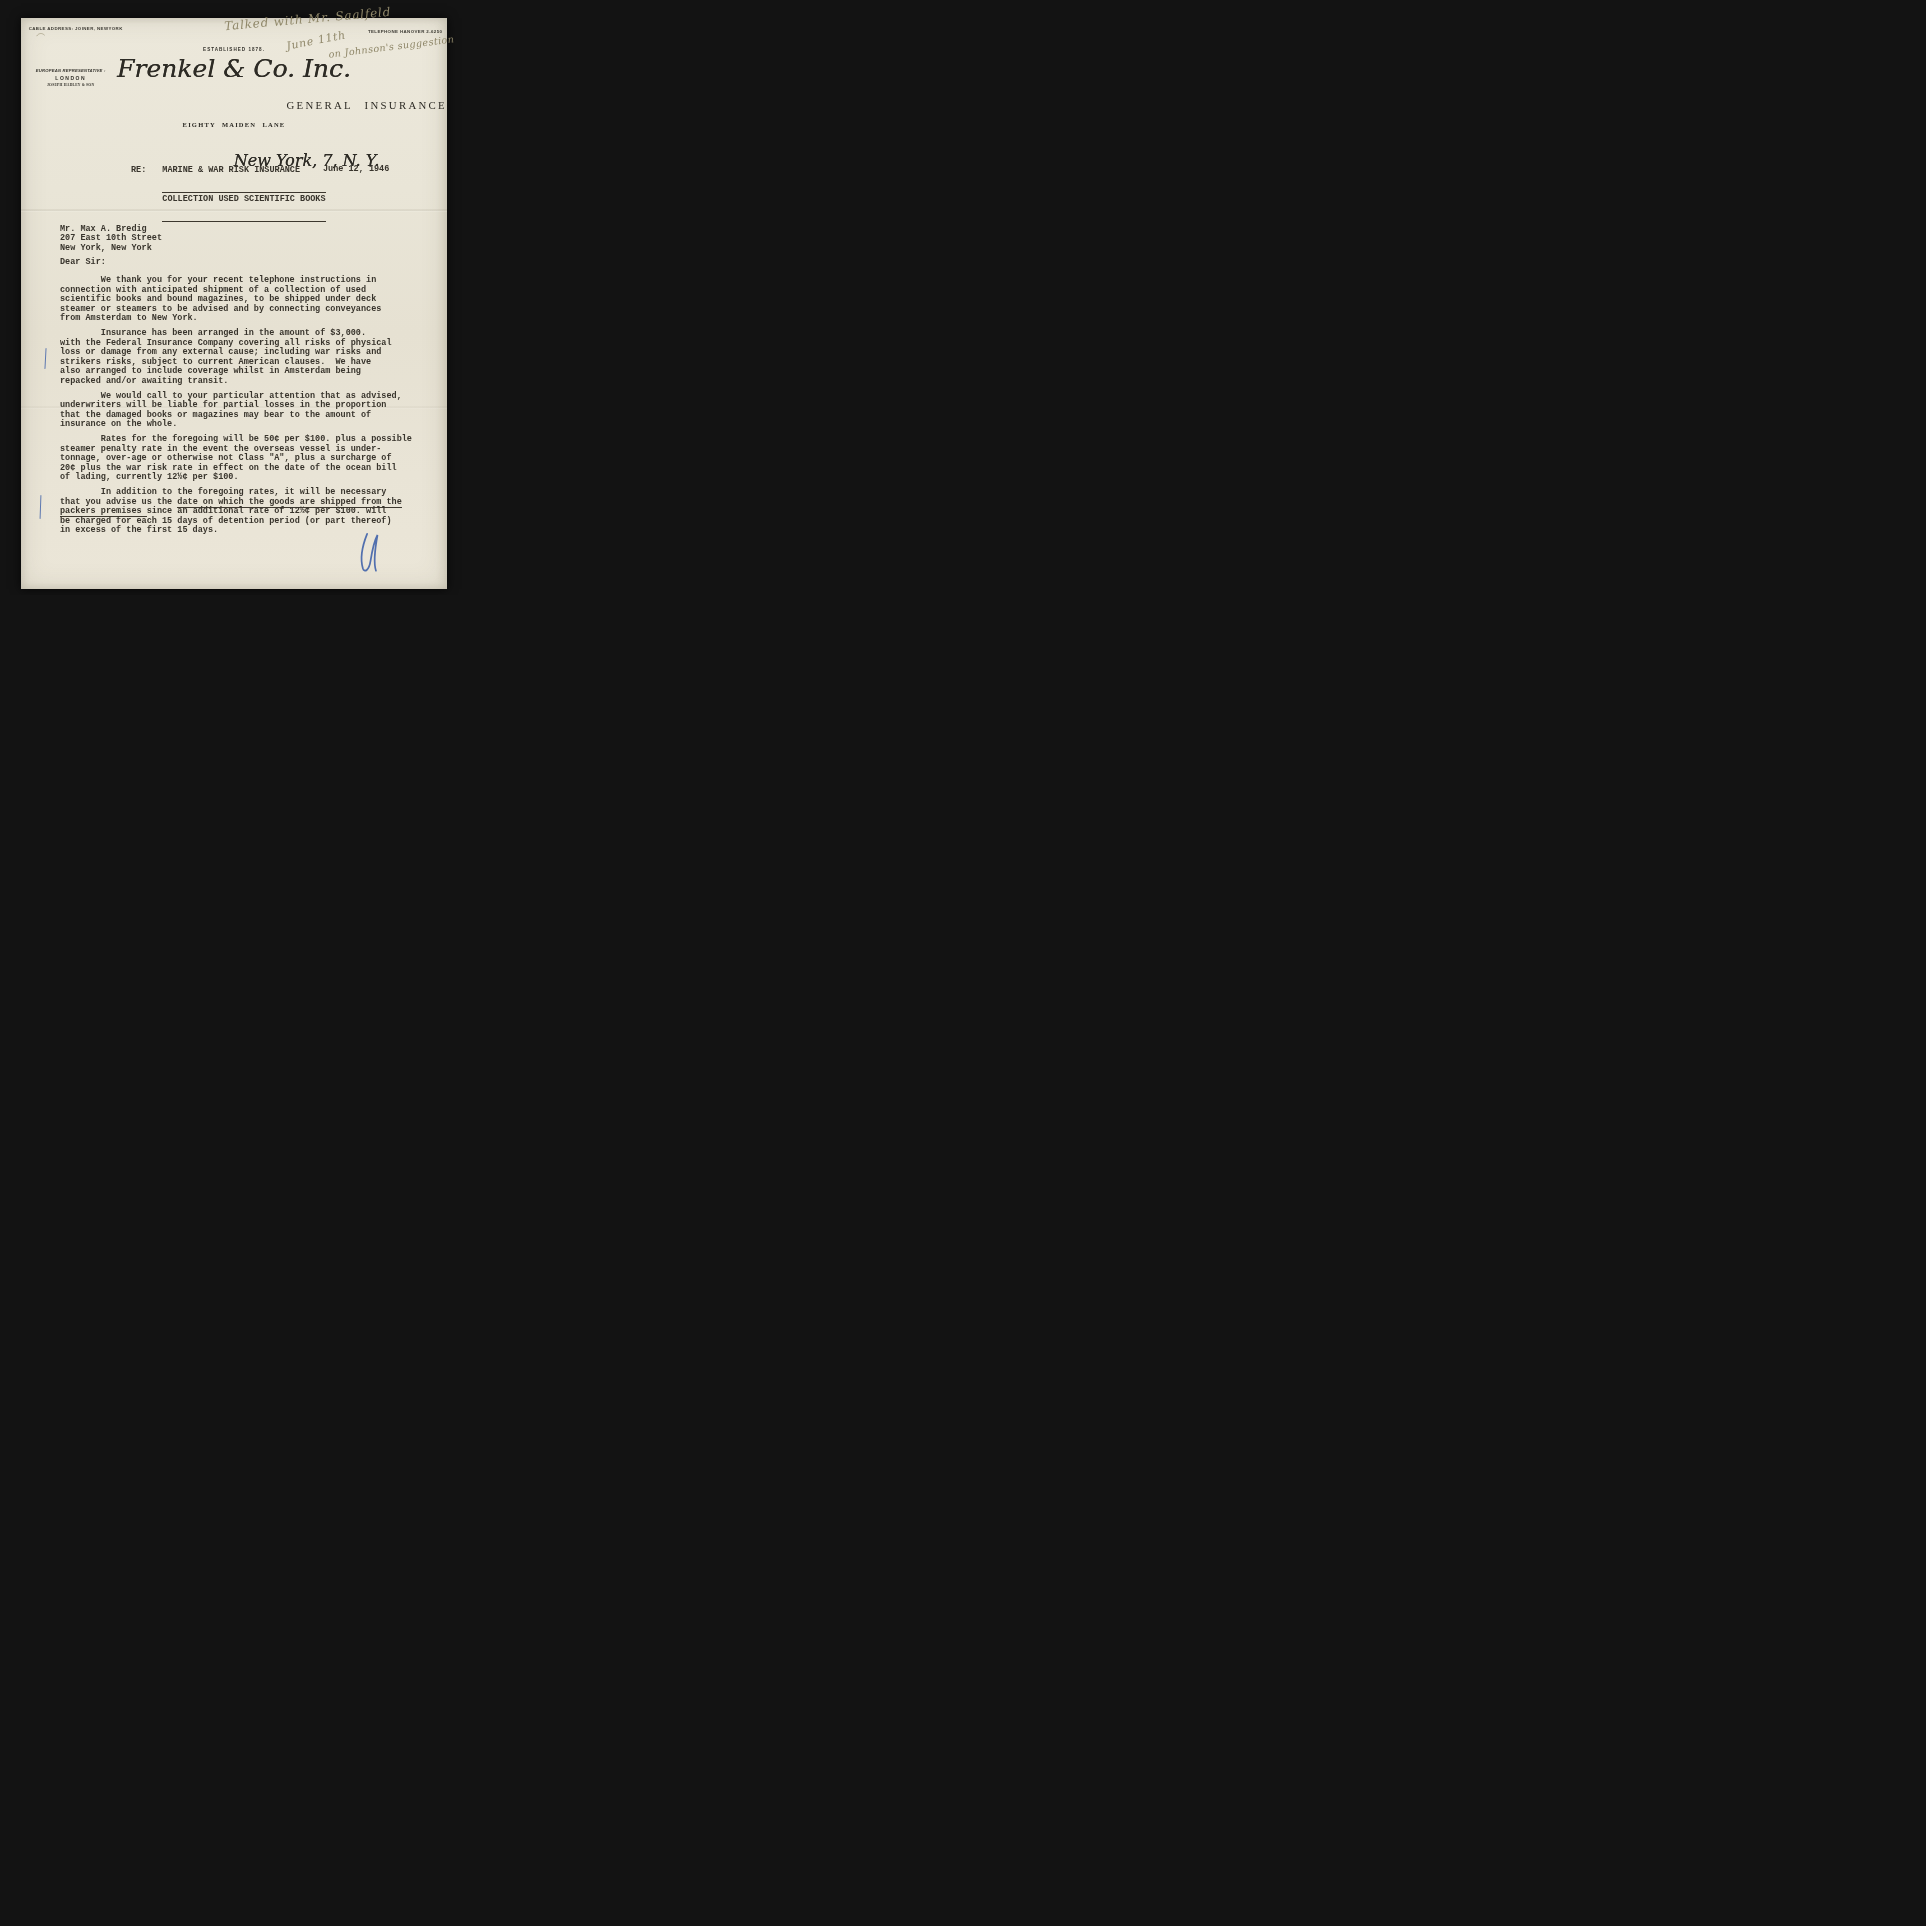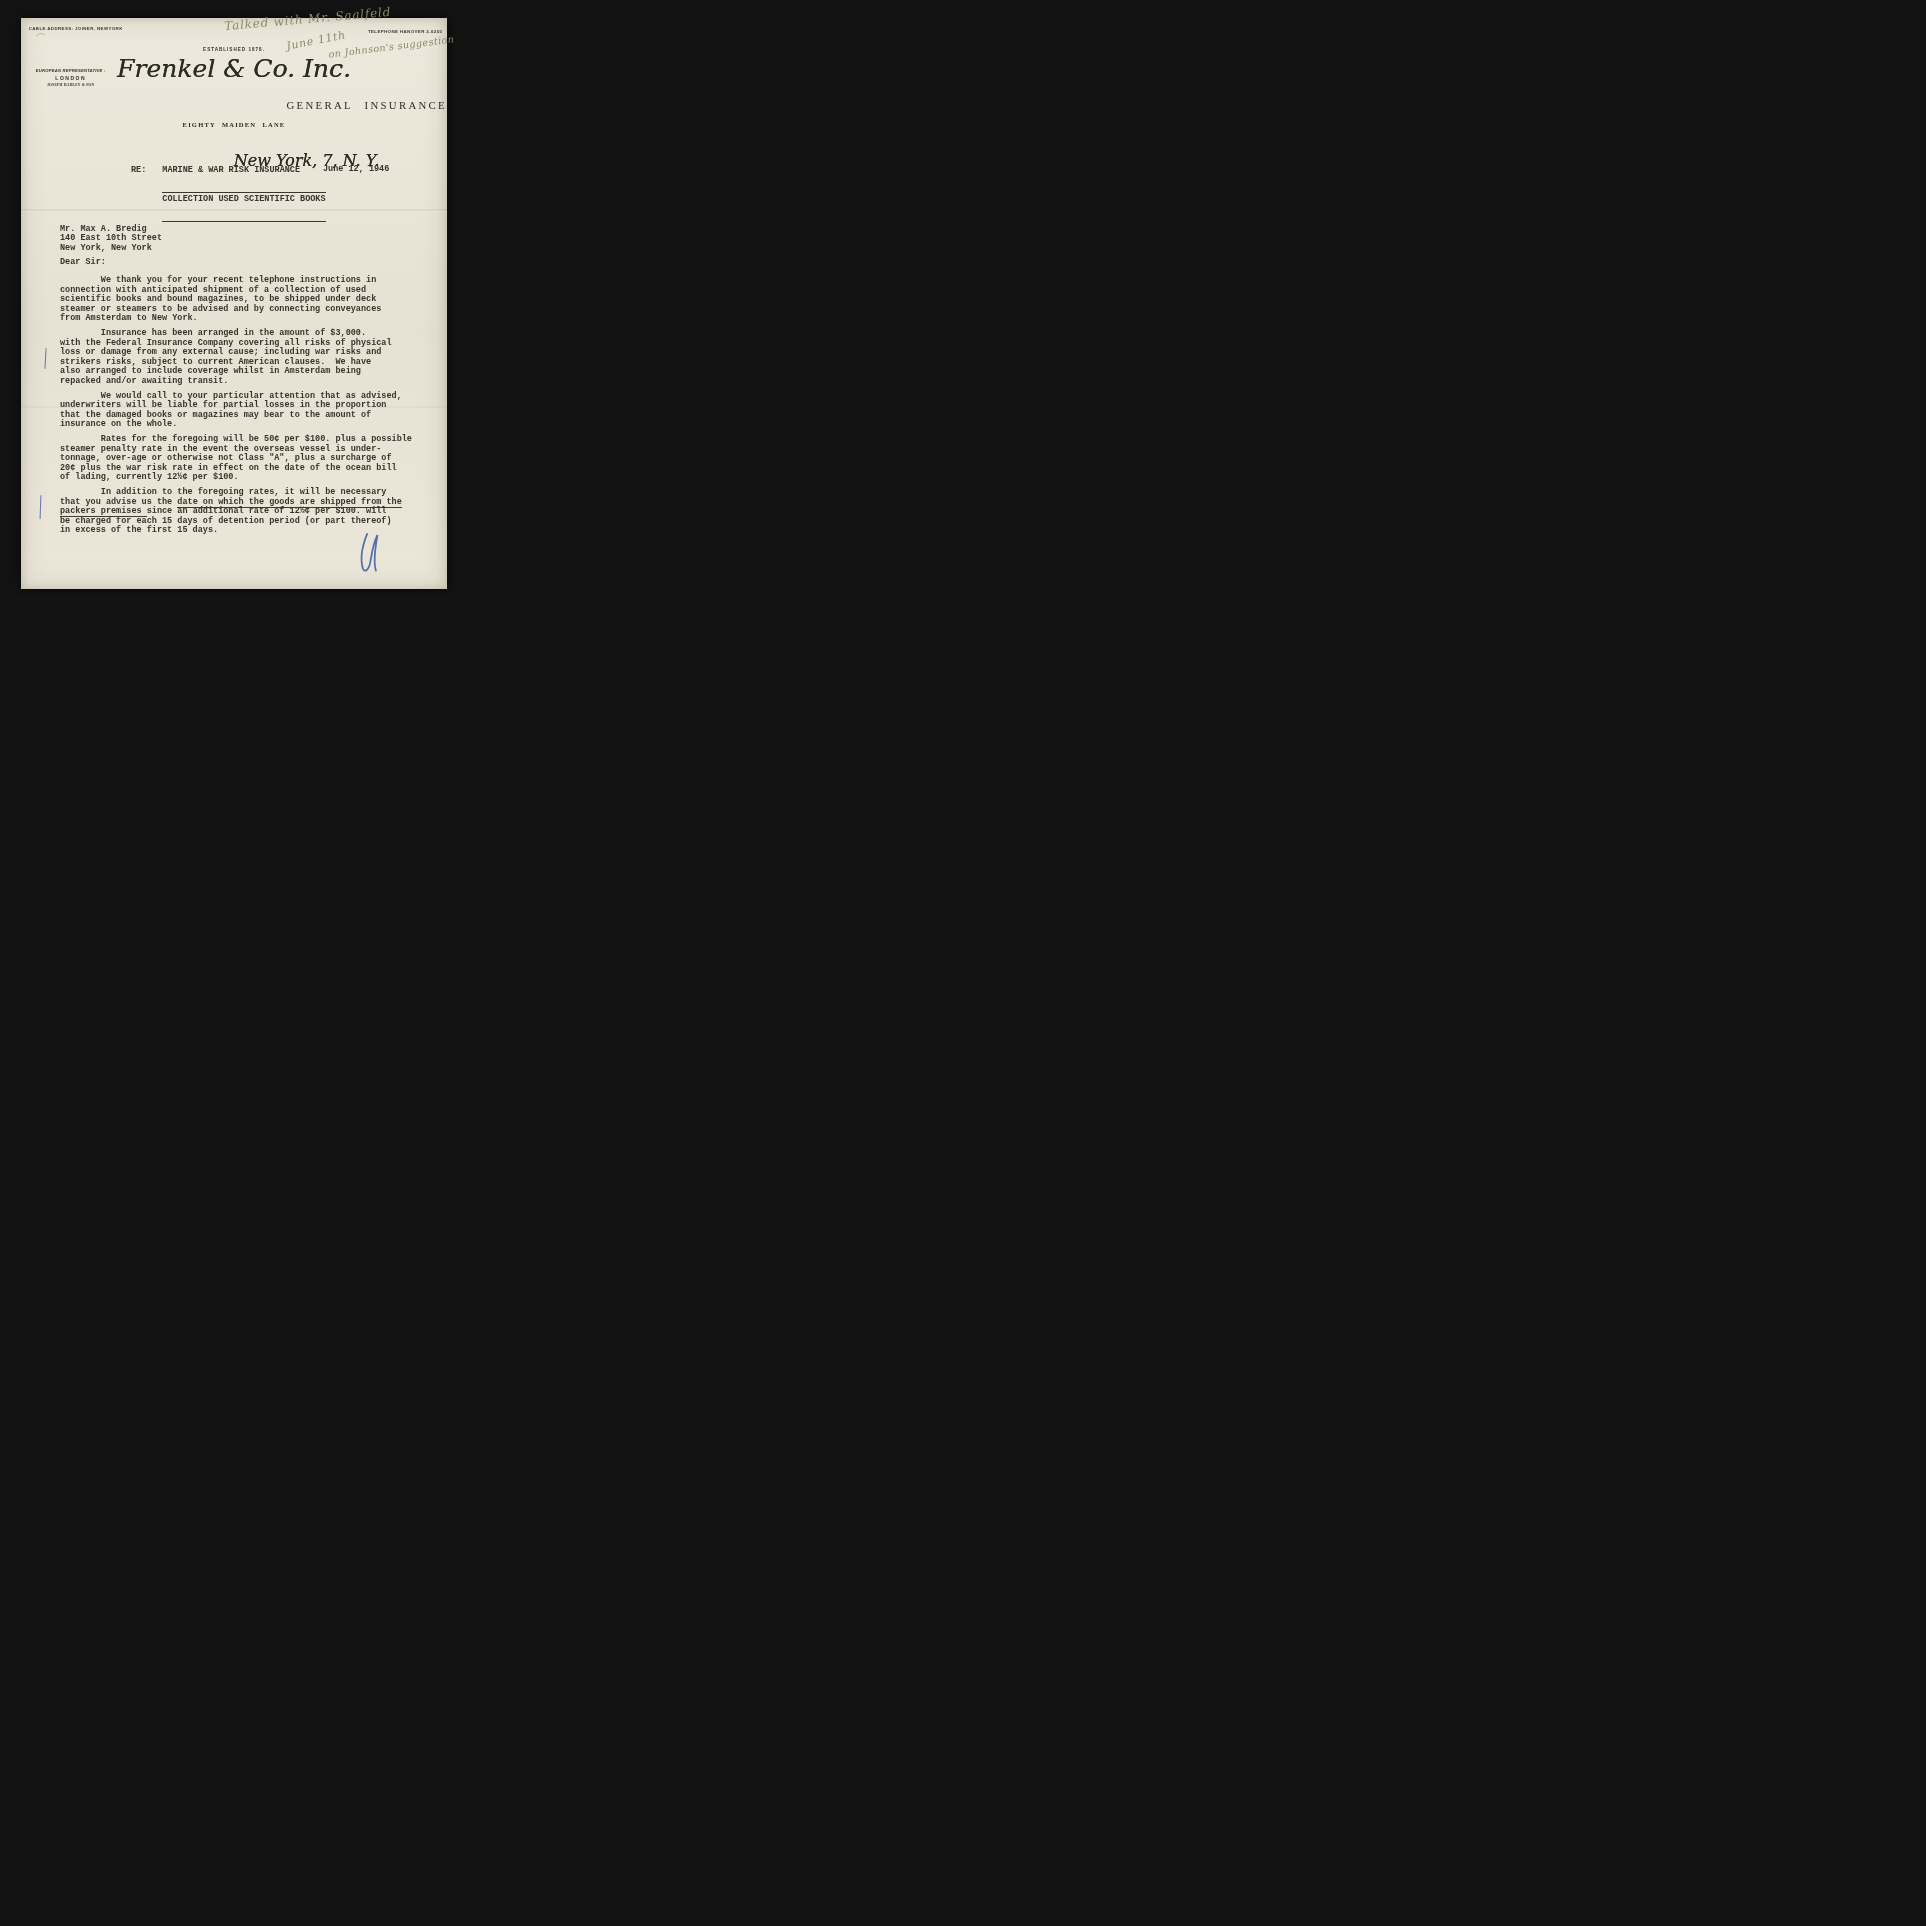--- a/index.html
+++ b/index.html
@@ -100,21 +100,21 @@
     <span class="relines">
       <span class="reline">MARINE &amp; WAR RISK INSURANCE</span>
       <span class="reline">COLLECTION USED SCIENTIFIC BOOKS</span>
     </span>
   </div>
   <div class="dateline typed">June 12, 1946</div>
 
   <div class="body typed">
     <div class="recipient">
       <div class="line">Mr. Max A. Bredig</div>
-      <div class="line">140 East 10th Street</div>
+      <div class="line">207 East 10th Street</div>
       <div class="line">New York, New York</div>
     </div>
     <div class="salutation line">Dear Sir:</div>
     <div>
         <div class="para">
           <div class="line"><span>        We thank you for your recent telephone instructions in</span></div>
           <div class="line"><span>connection with anticipated shipment of a collection of used</span></div>
           <div class="line"><span>scientific books and bound magazines, to be shipped under deck</span></div>
           <div class="line"><span>steamer or steamers to be advised and by connecting conveyances</span></div>
           <div class="line"><span>from Amsterdam to New York.</span></div>

